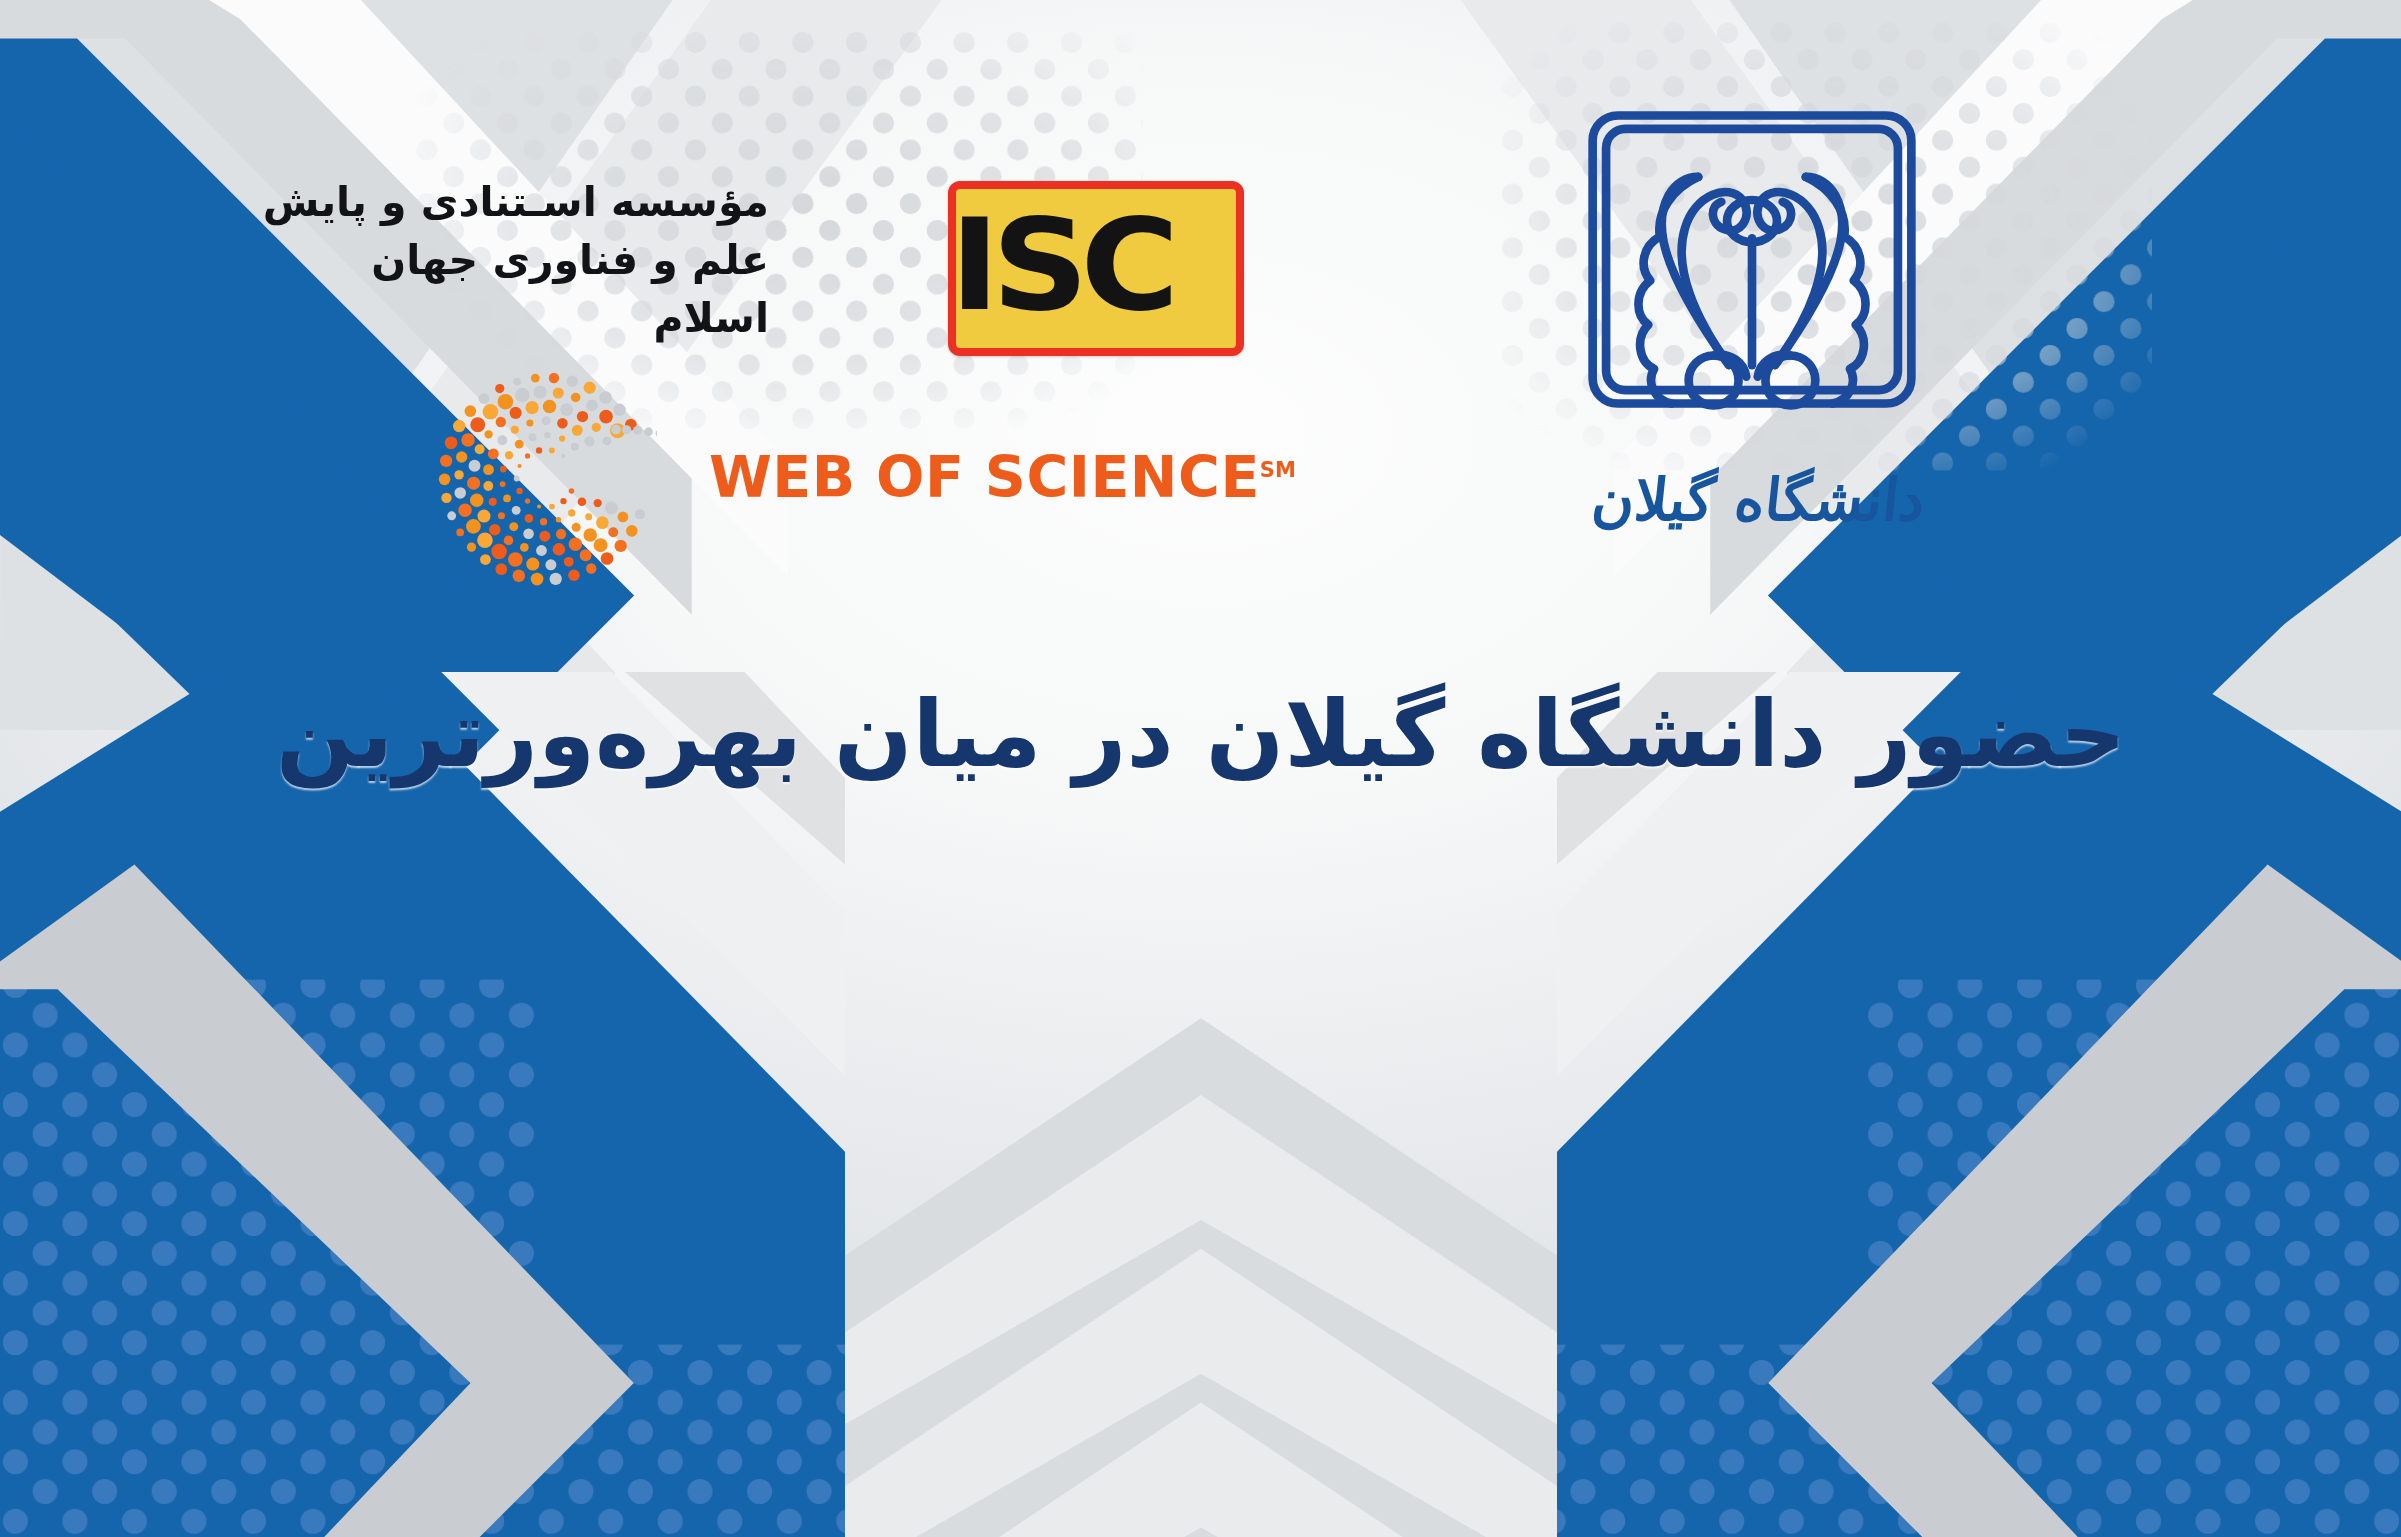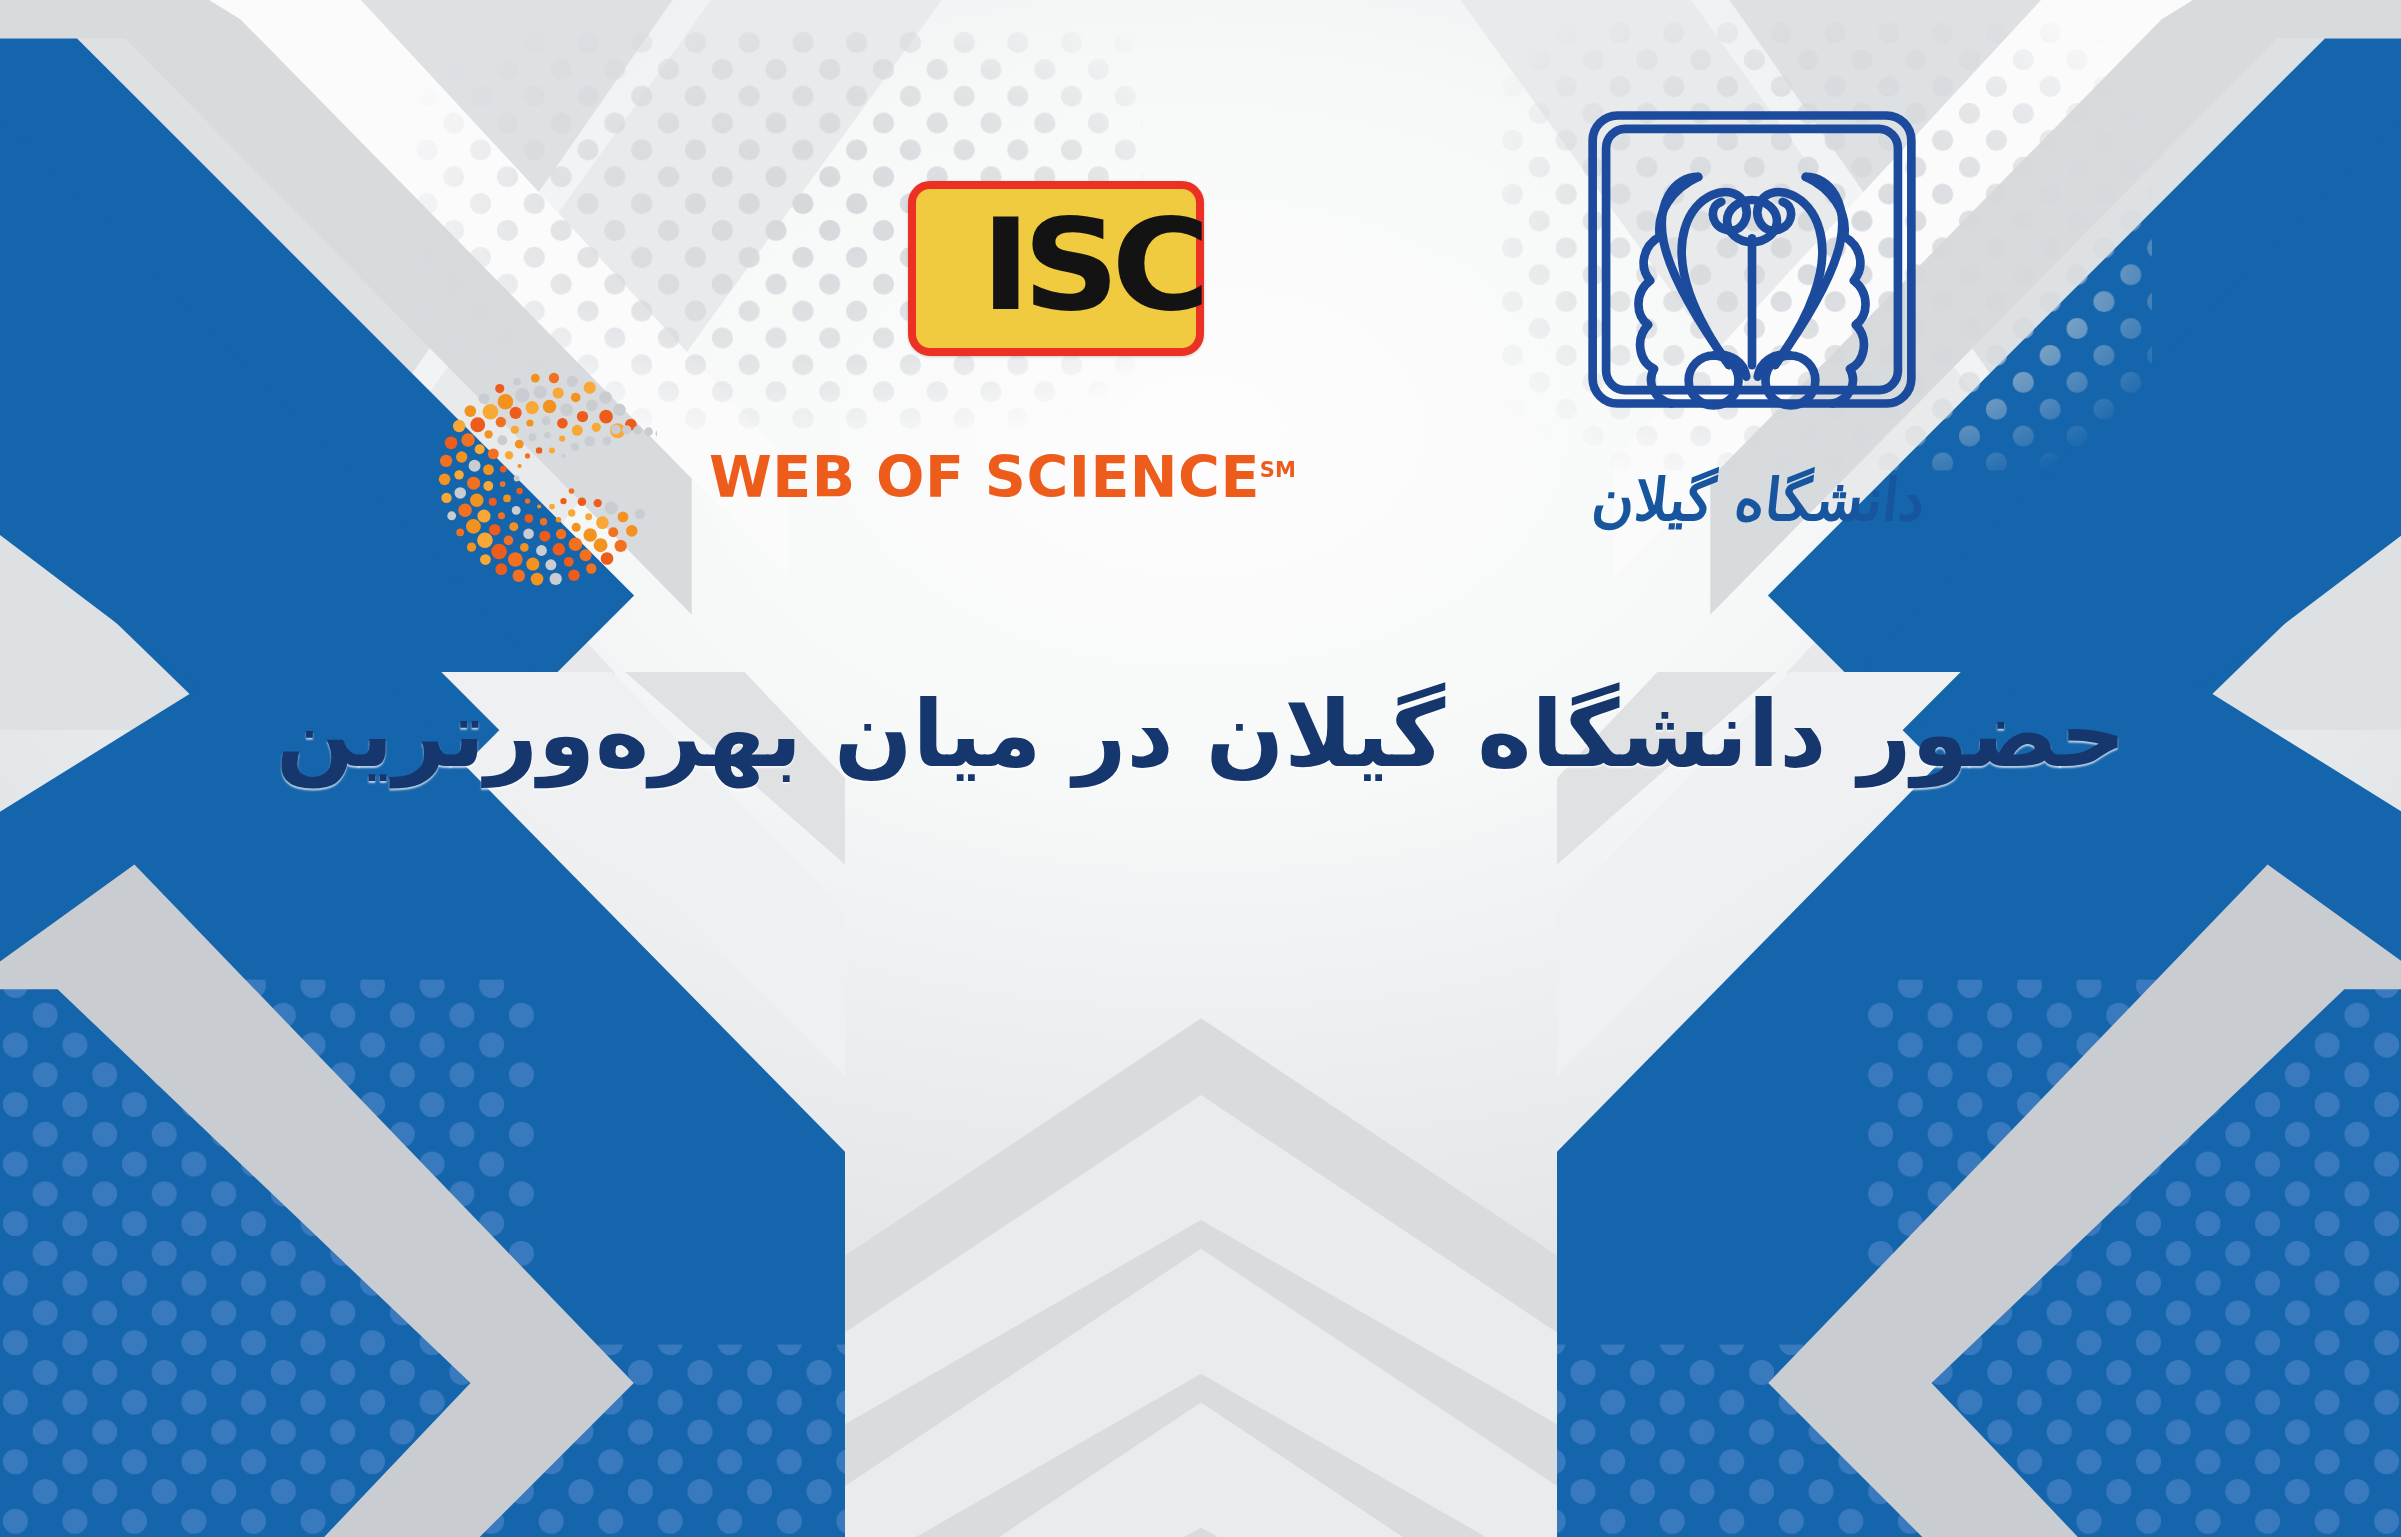--- a/index.html
+++ b/index.html
@@ -78,31 +78,31 @@
     color: #111316;
     font-weight: bold;
     font-size: 41px;
     line-height: 1.42;
     letter-spacing: 0px;
   }
 
   
   .isc-badge {
     position: absolute;
-    left: 908px;
+    left: 948px;
     top: 181px;
     width: 296px;
     height: 175px;
     background: #f0cb3f;
     border: 8.6px solid #ed3024;
-    border-radius: 22px;
+    border-radius: 12px;
     box-sizing: border-box;
     display: flex;
     align-items: center;
-    justify-content: flex-end;
+    justify-content: flex-start;
     box-shadow: 0 1px 2.9px rgba(0,0,0,.18);
   }
   .isc-badge span {
     font-family: "DejaVu Sans", "Liberation Sans", sans-serif;
     font-weight: bold;
     font-size: 127px;
     line-height: 1;
     color: #131313;
     letter-spacing: -7.7px;
     transform: scaleX(1.06);
@@ -310,20 +310,24 @@
           <stop offset="62%" stop-color="#fff" stop-opacity=".6"></stop>
           <stop offset="100%" stop-color="#fff" stop-opacity="0"></stop>
         </radialGradient>
         <mask id="mR">
             <rect width="680" height="470" fill="url(#fadeR)"></rect>
           </mask>
       </defs>
       <rect width="680" height="470" fill="url(#greydots2)" mask="url(#mR)"></rect>
     </svg>
 
+    <div class="isc-words">
+      <div>مؤسسه اسـتنادی و پایش</div>
+      <div>علم و فناوری جهان اسلام</div>
+    </div>
 
     <div class="isc-badge">
       <span>ISC</span>
     </div>
 
     <svg class="wos-mark" viewBox="0 0 232 232">
       <g id="wosdots">
           <circle cx="143.0" cy="129.0" r="2.9" fill="#f37021"></circle>
           <circle cx="134.7" cy="139.5" r="3.3" fill="#ee5c1b"></circle>
           <circle cx="122.7" cy="145.2" r="3.0" fill="#f9a836"></circle>

